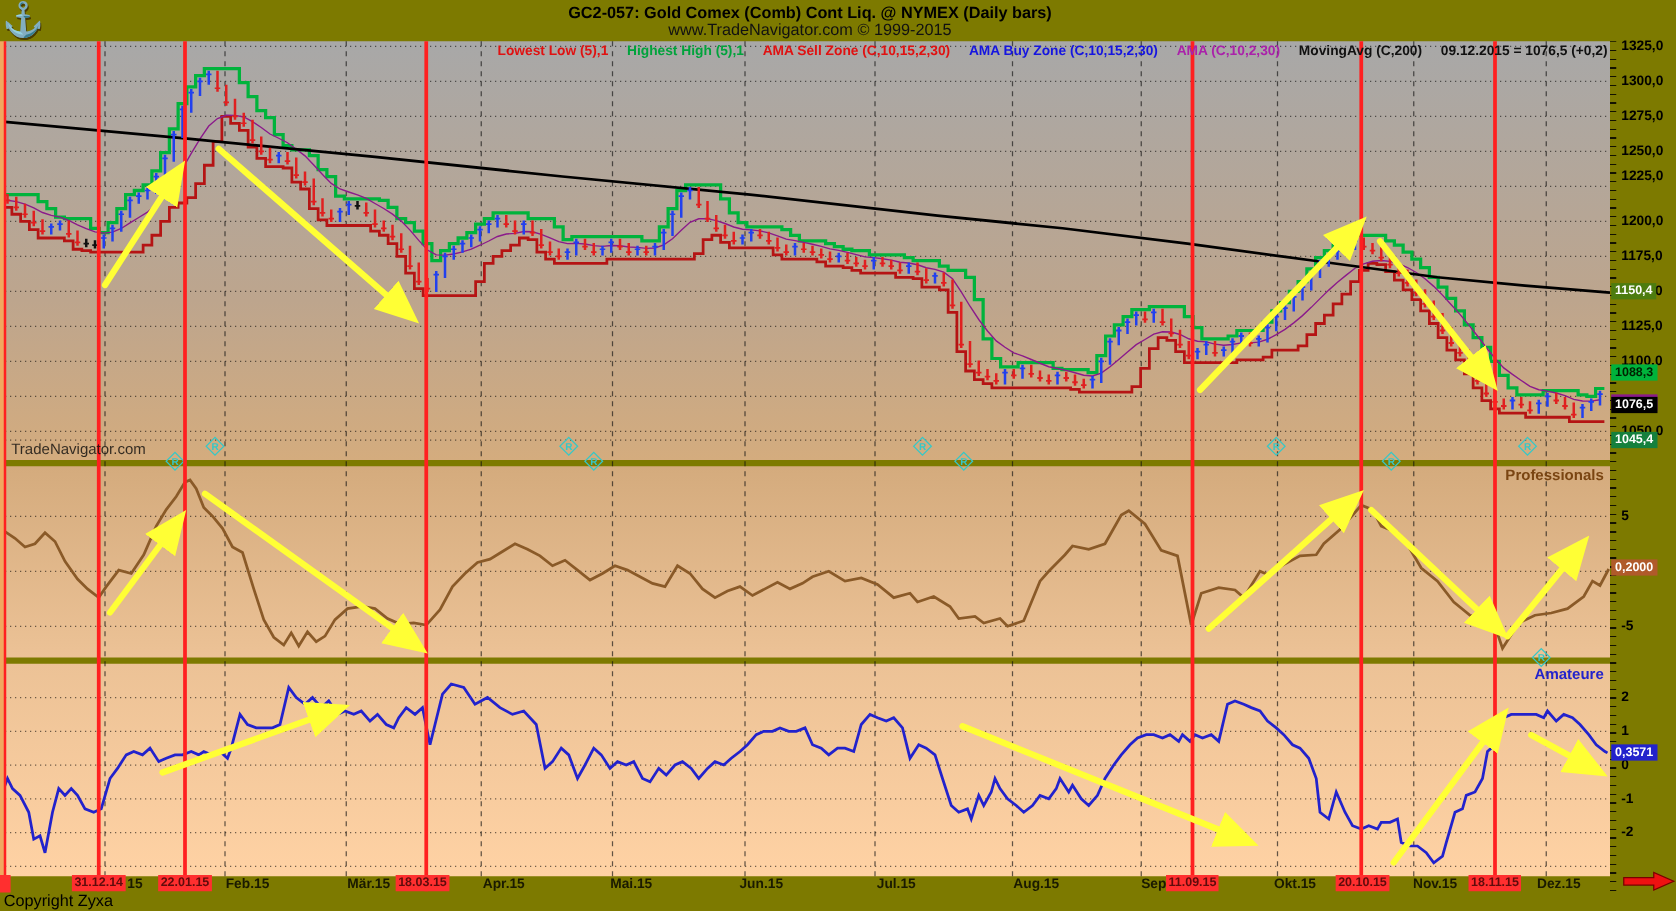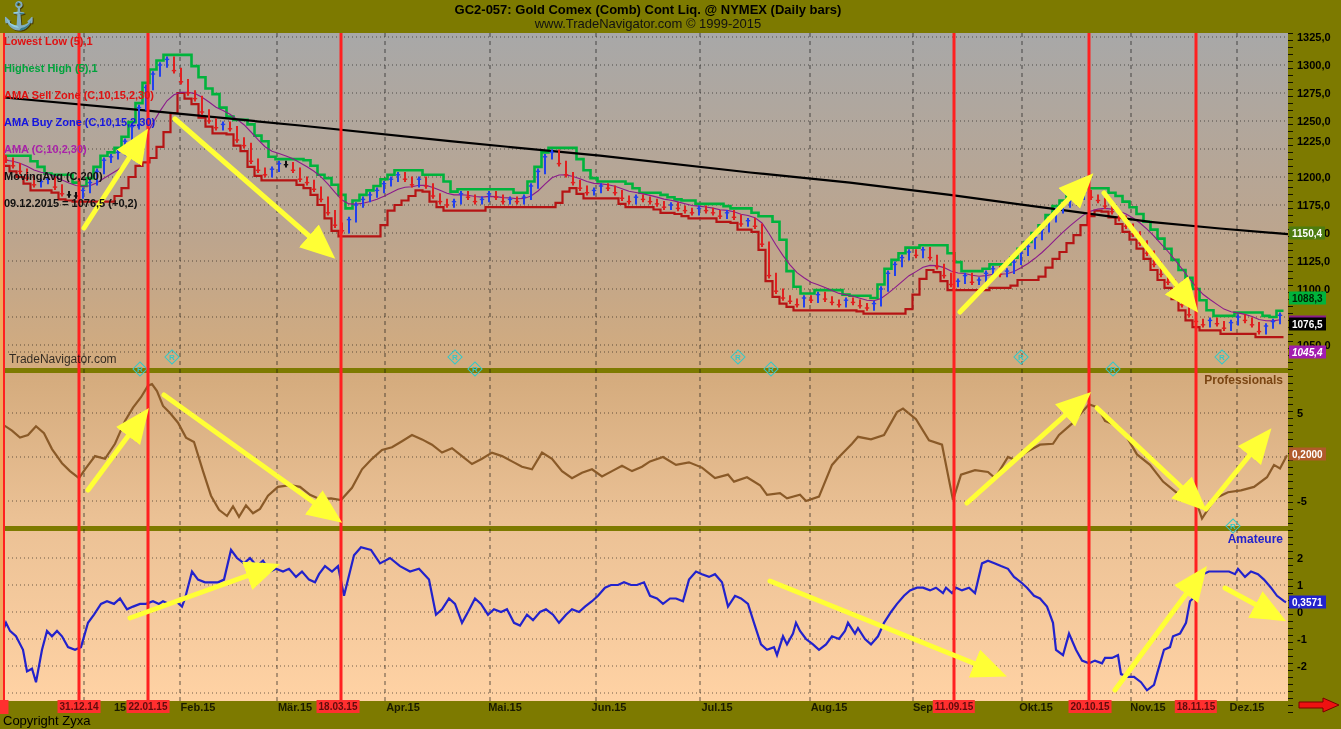--- a/index.html
+++ b/index.html
@@ -10,21 +10,21 @@
   #subtitle{top:16px;left:4px;width:1288px;text-align:center;font-size:13px;color:#111;}
   #logo{top:0px;left:2px;font-size:27px;color:#e8c33a;text-shadow:1px 1px 0 #4a3c00;}
   #panel-main{left:4px;top:33px;width:1284px;height:335px;
      background:linear-gradient(#a8a8a8,#bda58d 62%,#d4ac7e);}
   #panel-pro{left:4px;top:373px;width:1284px;height:153px;
      background:linear-gradient(#d4ab7d,#ecc296);}
   #panel-ama{left:4px;top:531px;width:1284px;height:170px;
      background:linear-gradient(#ecc296,#ffd2a4);}
   #left-strip{left:0;top:33px;width:4px;height:668px;background:#f0a860;}
   #legend{top:35px;left:4px;width:1282px;display:flex;justify-content:flex-end;gap:15px;
-          font-size:11px;font-weight:bold;white-space:nowrap;flex-direction:column;}
+          font-size:11px;font-weight:bold;white-space:nowrap;}
   #watermark{left:9px;top:352px;font-size:12px;color:rgba(10,10,10,.8);}
   .panel-label{font-size:12px;font-weight:bold;}
   #pro-label{top:373px;left:988px;width:295px;text-align:right;color:#7a4512;}
   #ama-label{top:532px;left:988px;width:295px;text-align:right;color:#2222cc;}
   #tickstrip{left:1288px;top:33px;width:5px;height:680px;
      background:repeating-linear-gradient(to bottom,rgba(0,0,0,.85) 0 1px,transparent 1px 7px);}
   .axlab{position:absolute;left:1297px;transform:translateY(-50%);font-size:11px;font-weight:bold;color:#000;white-space:nowrap;text-align:center;}
   .pxmark{position:absolute;left:1289px;transform:translateY(-50%);font-size:10px;font-weight:bold;
           padding:1px 3px;white-space:nowrap;}
   #daterow{top:700px;left:0;width:1341px;height:15px;}
@@ -566,26 +566,26 @@
       <div class="axlab" style="top: 501px;">-5</div>
       <div class="axlab" style="top: 558px;">2</div>
       <div class="axlab" style="top: 585px;">1</div>
       <div class="axlab" style="top: 612px;">0</div>
       <div class="axlab" style="top: 639px;">-1</div>
       <div class="axlab" style="top: 666px;">-2</div>
       <div class="pxmark" style="top: 233px; background: #4d7c0f; color: rgb(255, 255, 255);">1150,4</div>
       <div class="pxmark" style="top: 298px; background: rgb(0, 179, 60); color: rgb(0, 34, 0);">1088,3</div>
       <div class="pxmark" style="top: 322px; background: rgb(139, 26, 139); color: rgb(255, 255, 255);">1071,5</div>
       <div class="pxmark" style="top: 311px; background: rgb(0, 0, 0); color: rgb(255, 255, 255); margin-top: 13px;">1076,5</div>
-      <div class="pxmark" style="top: 352px; background: #a21caf; color: rgb(255, 255, 255); font-style: italic;">1045,4</div>
+      <div class="pxmark" style="top: 352px; background: #15803d; color: rgb(255, 255, 255);">1045,4</div>
       <div class="pxmark" style="top: 454px; background: rgb(176, 90, 42); color: rgb(255, 255, 255);">0,2000</div>
       <div class="pxmark" style="top: 602px; background: rgb(34, 34, 204); color: rgb(255, 255, 255);">0,3571</div>
     </div>
   <div class="abs" id="daterow">
-      <div class="dlab" style="left: 108px; margin-left: 12px;">15</div>
+      <div class="dlab" style="left: 108px;">15</div>
       <div class="dlab" style="left: 198px;">Feb.15</div>
       <div class="dlab" style="left: 295px;">Mär.15</div>
       <div class="dlab" style="left: 403px;">Apr.15</div>
       <div class="dlab" style="left: 505px;">Mai.15</div>
       <div class="dlab" style="left: 609px;">Jun.15</div>
       <div class="dlab" style="left: 717px;">Jul.15</div>
       <div class="dlab" style="left: 829px;">Aug.15</div>
       <div class="dlab" style="left: 923px;">Sep</div>
       <div class="dlab" style="left: 1036px;">Okt.15</div>
       <div class="dlab" style="left: 1148px;">Nov.15</div>

